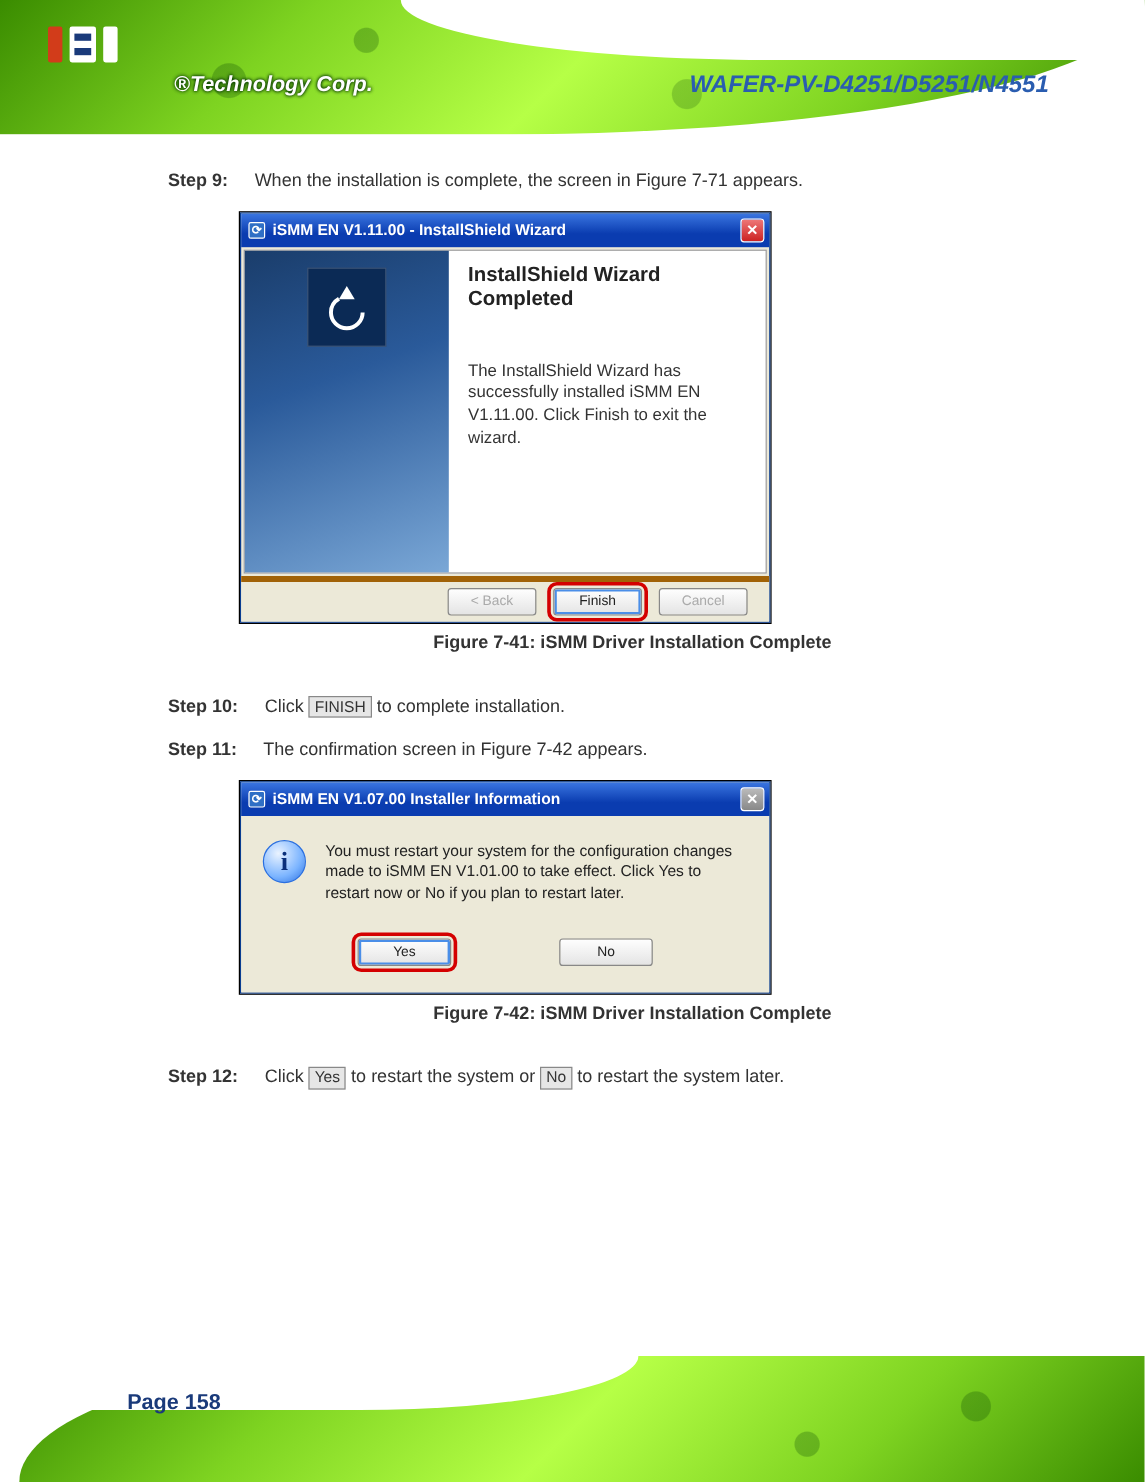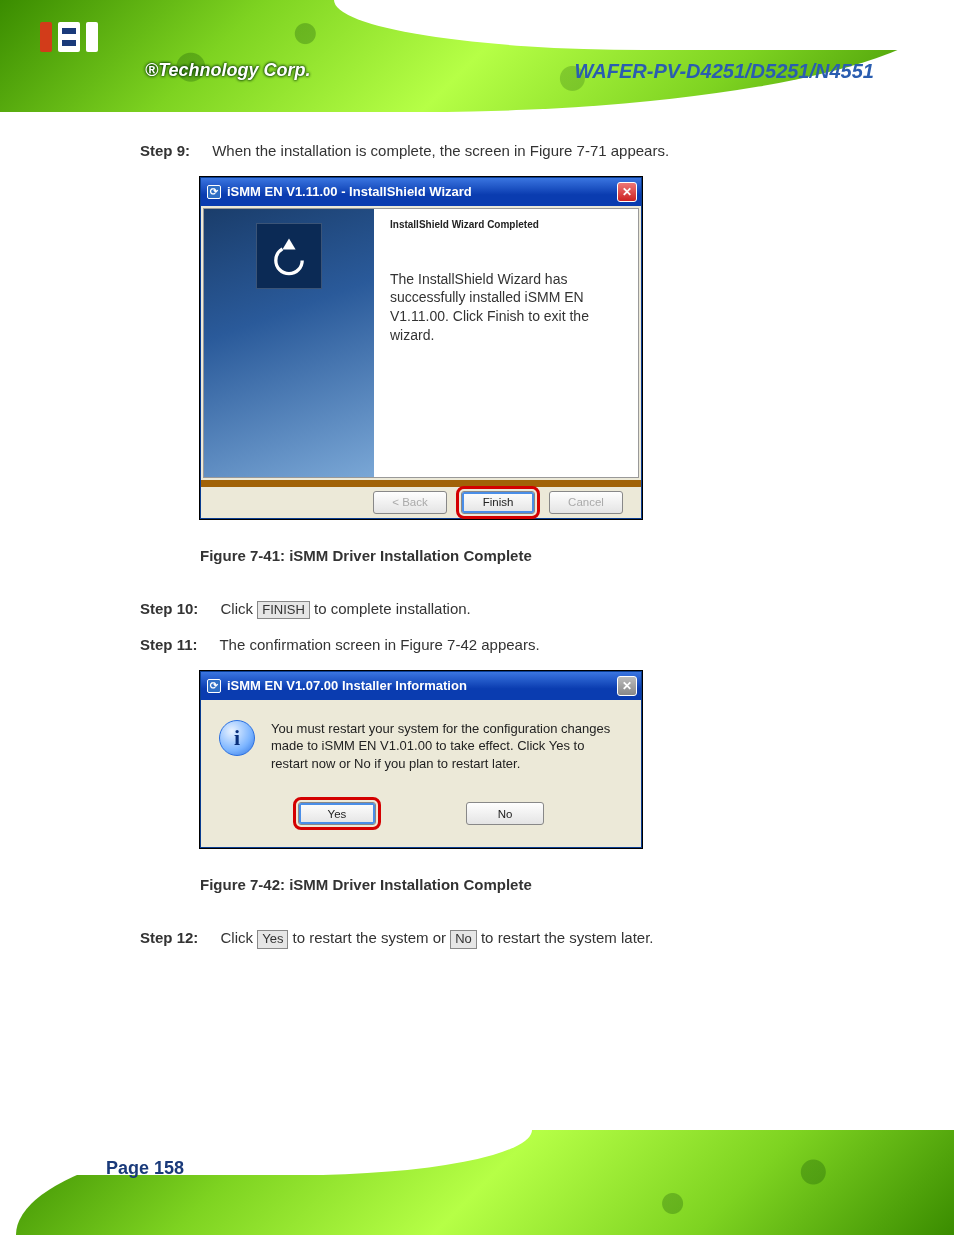--- a/index.html
+++ b/index.html
@@ -118,22 +118,23 @@
     border: 1px solid #888;
     padding: 0 4px;
     font-size: 13px;
     font-family: inherit;
     line-height: 1.3;
     vertical-align: baseline;
   }
   .fig-caption {
     font-size: 15px;
     color: #333;
-    margin: 28px 0 34px 0;
-    font-weight: bold;
+    margin: 8px 0 34px 0;
+    font-weight: bold;
+    text-align: center;
   }
 
   
   .win {
     width: 442px;
     border: 1px solid #0a3d91;
     background: #ece9d8;
     box-shadow: 0 0 0 1px #000;
     margin: 6px 0;
   }
@@ -193,25 +194,25 @@
     border: 1px solid #fff3;
     display:flex; align-items:center; justify-content:center;
   }
   .wiz-left-badge svg { width: 44px; height: 44px; }
   .wiz-right {
     flex: 1;
     padding: 10px 16px;
     font-size: 12px;
     color: #222;
   }
-  .wiz-right h4 { font-size: 10px; font-weight: bold; margin-bottom: 40px; }
+  .wiz-right h4 { font-size: 17px; font-weight: bold; margin-bottom: 40px; }
   .wiz-right p  { font-size: 14px; color: #333; line-height: 1.35; }
   .wiz-footer {
     height: 38px;
-    border-top: 7px solid #a16207;
+    border-top: 5px solid #a16207;
     display: flex;
     justify-content: flex-end;
     align-items: center;
     gap: 14px;
     padding: 0 18px;
     background: #ece9d8;
   }
   .xp-btn {
     min-width: 74px;
     height: 23px;

